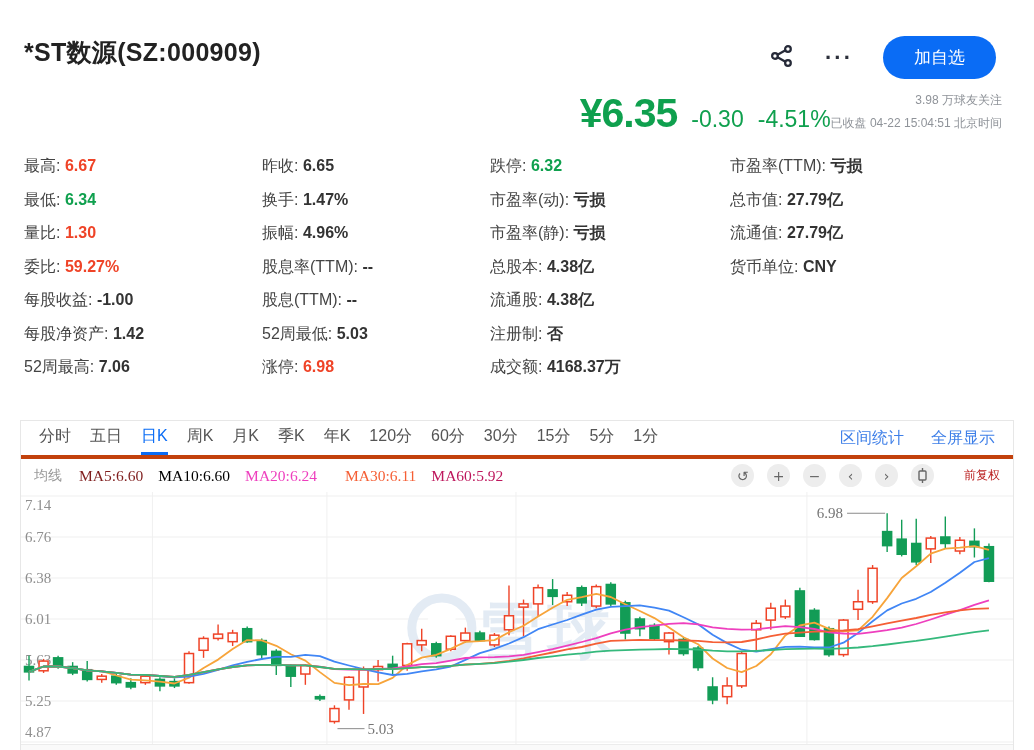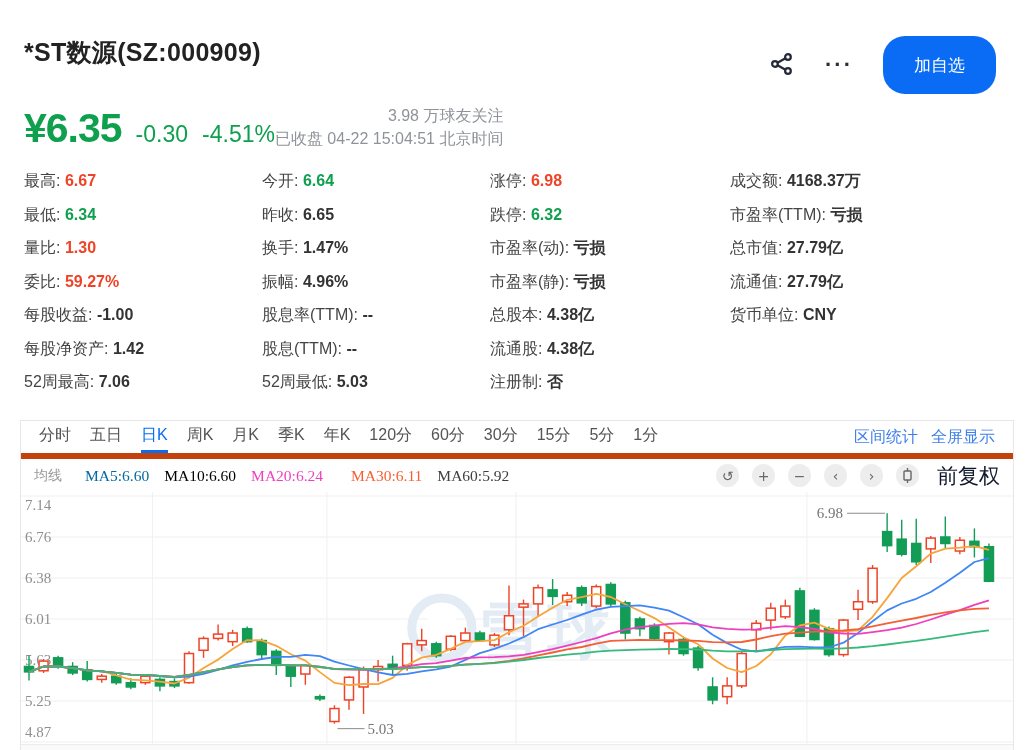--- a/index.html
+++ b/index.html
@@ -11,50 +11,50 @@
   body{
     width:1034px;height:750px;overflow:hidden;background:#fff;
     font-family:"Liberation Sans",sans-serif;color:#333;position:relative;
   }
   
   .hdr{display:flex;justify-content:space-between;padding:36px 38px 0 24px}
   .hdr-title{font-size:25px;font-weight:700;color:#222;letter-spacing:.3px}
   .hdr-actions{display:flex;align-items:center;gap:30px}
   .icon-btn{background:none;border:none;padding:0;cursor:pointer;color:var(--dark);display:flex;align-items:center}
   .dots{font-size:22px;font-weight:700;letter-spacing:2px;color:var(--dark);line-height:10px}
-  .add-btn{background:var(--blue);color:#fff;border:none;border-radius:22px;height:58px;padding:0 31px;
+  .add-btn{background:var(--blue);color:#fff;border:none;border-radius:22px;height:43px;padding:0 31px;
     font-size:17px;font-family:"Liberation Sans",sans-serif;cursor:pointer}
   
-  .quote{display:flex;justify-content:flex-start;align-items:flex-end;padding:10px 32px 0 24px}
+  .quote{display:flex;justify-content:flex-end;align-items:flex-end;padding:10px 32px 0 24px}
   .q-left{display:flex;align-items:baseline;gap:14px}
   .price{font-size:41px;font-weight:700;color:var(--green);letter-spacing:-1px}
   .chg{font-size:23px;color:var(--green)}
-  .q-right{text-align:right;color:var(--meta);font-size:16px;line-height:23px;padding-bottom:2px}
+  .q-right{text-align:right;color:var(--meta);font-size:12px;line-height:23px;padding-bottom:2px}
   
   .stats{display:grid;grid-template-columns:238px 228px 240px 1fr;grid-template-rows:repeat(7,33.5px);
     grid-auto-flow:column;padding:13px 24px 0 24px;font-size:16px;align-items:center}
   .stat .sl{color:var(--label)}
   .stat .sv{font-weight:700;color:#333}
   .stat .sv.r{color:var(--red)}
   .stat .sv.g{color:var(--green)}
   
   .card{position:absolute;left:20px;right:20px;top:420px;bottom:0;border:1px solid #e7e7e7;border-bottom:none;background:#fff}
-  .tabs{display:flex;align-items:center;height:38px;padding:0 18px;font-size:16px;color:#555;border-bottom:6px solid #c2410c}
+  .tabs{display:flex;align-items:center;height:38px;padding:0 18px;font-size:16px;color:#555;border-bottom:4px solid #c2410c}
   .tab{height:100%;display:flex;align-items:center;margin-right:19px;border-bottom:3px solid transparent;cursor:pointer;white-space:nowrap}
   .tab.active{color:var(--blue);border-bottom-color:var(--blue);font-weight:500}
-  .tab-links{margin-left:auto;display:flex;gap:13px}
+  .tab-links{margin-left:auto;display:flex;gap:27px}
   .tab-link{color:var(--link);cursor:pointer;white-space:nowrap}
   .ma-row{display:flex;align-items:center;height:33px;padding:0 13px;}
-  .ma-title{color:#999;font-size:14px;margin-right:23px}
+  .ma-title{color:#999;font-size:14px;margin-right:17px}
   .ma-item{font-family:"Liberation Serif",serif;font-size:15.5px;margin-right:15px;white-space:nowrap}
   .toolbar{margin-left:auto;display:flex;align-items:center;gap:13px}
   .tb-btn{width:23px;height:23px;border-radius:50%;background:#ededed;color:#666;border:none;cursor:pointer;
     display:flex;align-items:center;justify-content:center;font-size:14px;line-height:1;
     font-family:"DejaVu Sans",sans-serif;padding:0}
-  .fq-label{color:#0f172a;font-size:21px;margin-left:5px;white-space:nowrap}
+  .fq-label{color:#b91c1c;font-size:12px;margin-left:17px;white-space:nowrap}
   .chart-wrap{position:relative;height:252px}
   .axis-strip{height:7px;background:#fafafa;border-top:1px solid #ececec}
   text.axis-lbl,text.anno{font-family:"Liberation Serif",serif;font-size:15px;fill:#8f8f8f}
   text.anno{fill:#757575}
   text.wm-text{font-family:"Liberation Sans",sans-serif;font-weight:700}
 </style>
 </head>
 <body>
 
 <div class="page">
@@ -93,21 +93,20 @@
   </div>
 
   <div class="stats" id="stats-grid">
       <div class="stat"><span class="sl">最高: </span><span class="sv r">6.67</span></div>
       <div class="stat"><span class="sl">最低: </span><span class="sv g">6.34</span></div>
       <div class="stat"><span class="sl">量比: </span><span class="sv r">1.30</span></div>
       <div class="stat"><span class="sl">委比: </span><span class="sv r">59.27%</span></div>
       <div class="stat"><span class="sl">每股收益: </span><span class="sv n">-1.00</span></div>
       <div class="stat"><span class="sl">每股净资产: </span><span class="sv n">1.42</span></div>
       <div class="stat"><span class="sl">52周最高: </span><span class="sv n">7.06</span></div>
-      <div class="stat"><span class="sl">今开: </span><span class="sv g">6.64</span></div>
       <div class="stat"><span class="sl">昨收: </span><span class="sv n">6.65</span></div>
       <div class="stat"><span class="sl">换手: </span><span class="sv n">1.47%</span></div>
       <div class="stat"><span class="sl">振幅: </span><span class="sv n">4.96%</span></div>
       <div class="stat"><span class="sl">股息率(TTM): </span><span class="sv n">--</span></div>
       <div class="stat"><span class="sl">股息(TTM): </span><span class="sv n">--</span></div>
       <div class="stat"><span class="sl">52周最低: </span><span class="sv n">5.03</span></div>
       <div class="stat"><span class="sl">涨停: </span><span class="sv r">6.98</span></div>
       <div class="stat"><span class="sl">跌停: </span><span class="sv g">6.32</span></div>
       <div class="stat"><span class="sl">市盈率(动): </span><span class="sv n">亏损</span></div>
       <div class="stat"><span class="sl">市盈率(静): </span><span class="sv n">亏损</span></div>
@@ -136,21 +135,21 @@
         <div class="tab">15分</div>
         <div class="tab">5分</div>
         <div class="tab">1分</div>
         <div class="tab-links" id="tab-links">
           <span class="tab-link">区间统计</span>
           <span class="tab-link">全屏显示</span>
         </div>
     </div>
     <div class="ma-row">
       <span class="ma-title">均线</span>
-      <span id="ma-items"><span class="ma-item" style="color: #0369a1;">MA5:6.60</span><span class="ma-item" style="color: #000000;">MA10:6.60</span><span class="ma-item" style="color: rgb(238, 63, 190);">MA20:6.24</span><span class="ma-item" style="color: rgb(245, 95, 53); margin-left: 13px;">MA30:6.11</span><span class="ma-item" style="color: #404040;">MA60:5.92</span></span>
+      <span id="ma-items"><span class="ma-item" style="color: #7f1d1d;">MA5:6.60</span><span class="ma-item" style="color: #000000;">MA10:6.60</span><span class="ma-item" style="color: rgb(238, 63, 190);">MA20:6.24</span><span class="ma-item" style="color: rgb(245, 95, 53); margin-left: 13px;">MA30:6.11</span><span class="ma-item" style="color: #be185d;">MA60:5.92</span></span>
       <span class="toolbar">
         <button class="tb-btn">↺</button>
         <button class="tb-btn">+</button>
         <button class="tb-btn">−</button>
         <button class="tb-btn">‹</button>
         <button class="tb-btn">›</button>
         <button class="tb-btn">
           <span style="display:flex">
             <svg width="11" height="15" viewBox="0 0 11 15" stroke="#666" stroke-width="1.4" fill="none">
               <line x1="5.5" y1="0" x2="5.5" y2="3"></line>

